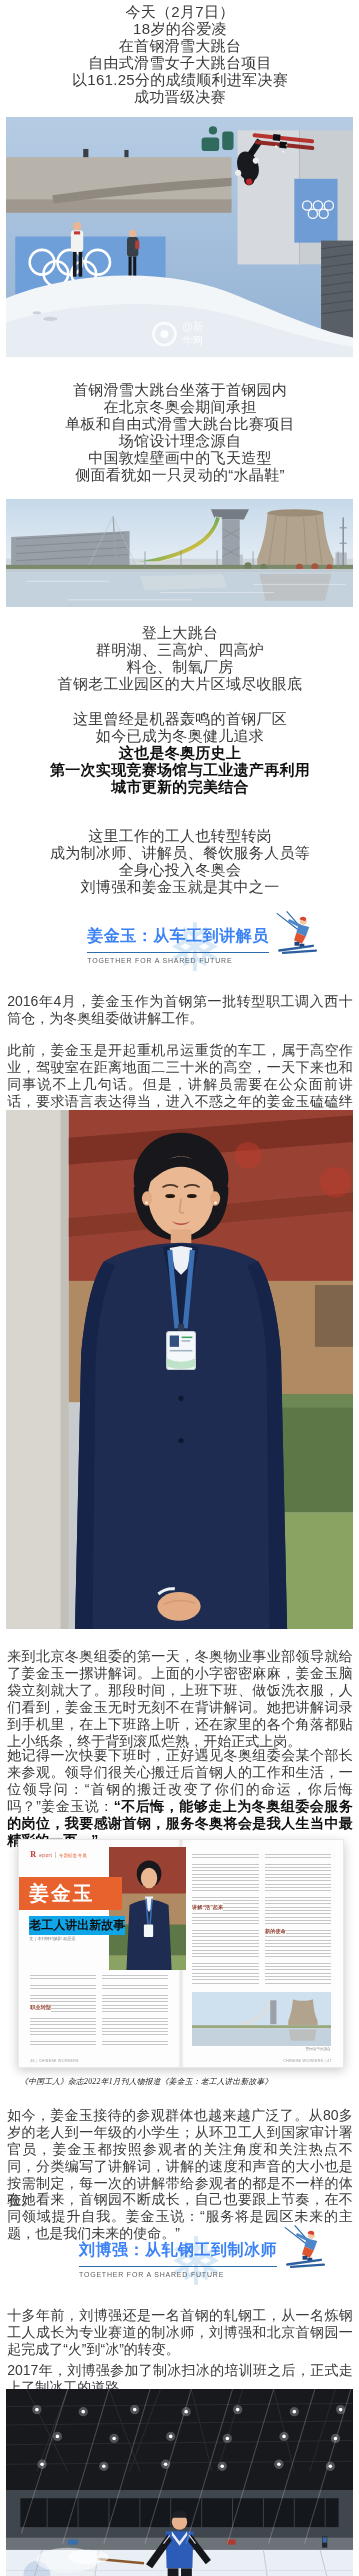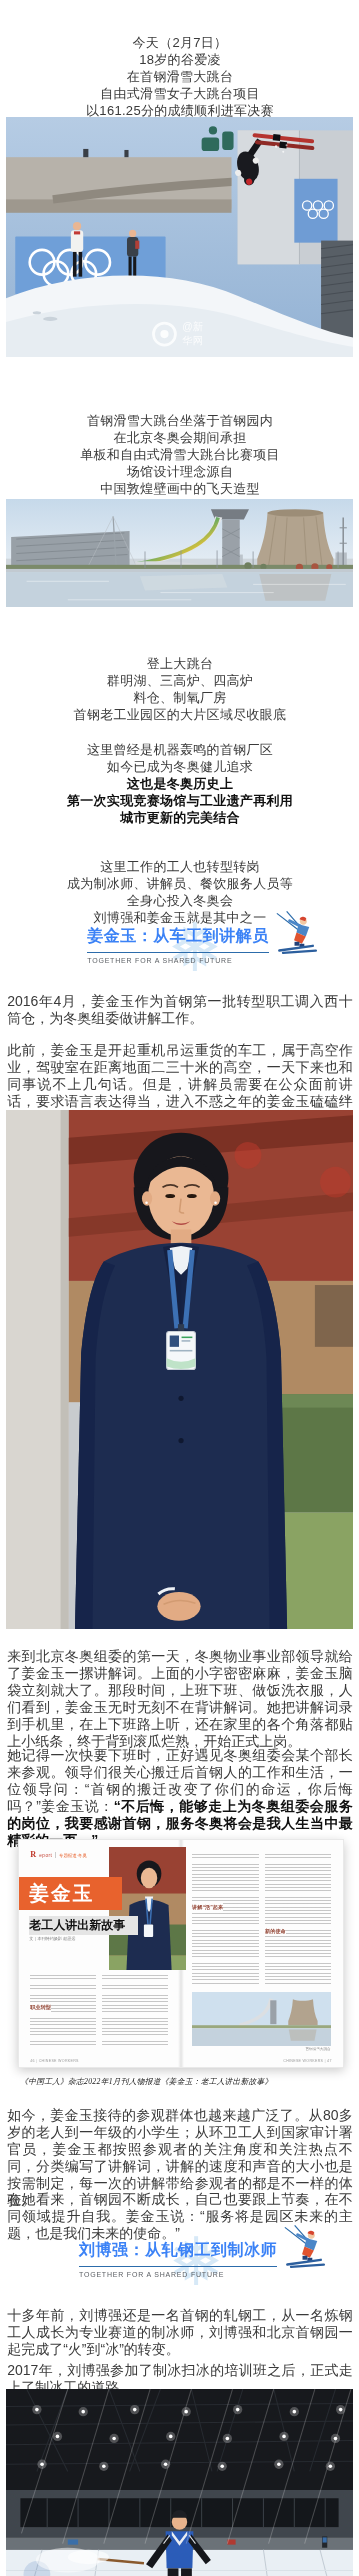--- a/index.html
+++ b/index.html
@@ -1,18 +1,18 @@
 <!DOCTYPE html>
 <html style="font-size:8.2px"><head>
 <meta charset="utf-8">
 <style>
   html,body{margin:0;padding:0;background:#ffffff;}
   body{font-family:"Liberation Sans","DejaVu Sans",sans-serif;}
   #page{position:relative;width:360px;height:3819px;margin:0 auto;background:#fff;overflow:hidden;}
-  .poem{position:absolute;left:0;right:0;text-align:center;font-size:13px;line-height:17px;color:#3a3a3a;letter-spacing:0.3px;margin-top:31px;}
+  .poem{position:absolute;left:0;right:0;text-align:center;font-size:15px;line-height:17px;color:#3a3a3a;letter-spacing:0.3px;}
   .poem .pl{height:17px;}
   .poem .plb{height:17px;font-weight:bold;color:#101010;}
   .para{position:absolute;left:7.2px;right:7.2px;font-size:14px;line-height:17px;color:#3a3a3a;text-align:justify;}
   .para b{color:#111;}
   .photo{position:absolute;left:6.2px;width:347px;overflow:hidden;background:#dfe6ec;}
   .photo svg{display:block;width:100%;height:100%;}
   .wm{position:absolute;bottom:8.2px;left:50%;transform:translateX(-55%);display:flex;align-items:center;gap:3.1px;color:rgba(255,255,255,.82);font-size:10.3px;}
   .sec-head{position:absolute;left:0;right:0;display:flex;justify-content:center;}
   .sh-box{position:relative;padding-right:4.1px;}
   .sh-flake{position:absolute;left:58%;top:-12.4px;transform:translateX(-50%);font-size:67px;line-height:1;color:#d7e9f7;z-index:0;}
@@ -39,20 +39,21 @@
 <body>
 
 <div id="page">
 
   <div class="poem" style="top:3.1px">
     <div class="pl">今天（2月7日）</div>
     <div class="pl">18岁的谷爱凌</div>
     <div class="pl">在首钢滑雪大跳台</div>
     <div class="pl">自由式滑雪女子大跳台项目</div>
     <div class="pl">以161.25分的成绩顺利进军决赛</div>
+    <div class="pl">成功晋级决赛</div>
   </div>
 
   <div class="photo" style="top:117px;height:240px">
     <svg viewBox="0 0 674 466" preserveAspectRatio="none">
       <defs>
         <linearGradient id="sky1" x1="0" y1="0" x2="0" y2="1">
           <stop offset="0" stop-color="#b6cce4"></stop>
             <stop offset="1" stop-color="#93b2d4"></stop>
         </linearGradient>
       </defs>
@@ -379,21 +380,21 @@
         <path d="M40,112 Q78,92 116,112 L122,238 L34,238 Z" fill="#1d2c50"></path>
         <path d="M70,96 L86,96 L82,120 L78,126 L74,120 Z" fill="#eef2f6"></path>
         <line x1="72" y1="100" x2="76" y2="150" stroke="#3c70b4" stroke-width="3"></line>
         <line x1="84" y1="100" x2="80" y2="150" stroke="#3c70b4" stroke-width="3"></line>
         <rect x="68" y="150" width="18" height="24" rx="2" fill="#f5f8fa"></rect>
       </svg>
     </div>
     <div style="position:absolute;left:0;top:37px;width:103px;height:33px;background:#e8622d;z-index:2">
       <div class="serif" style="color:#fff;font-size:19.6px;font-weight:bold;line-height:33px;padding-left:10.3px;letter-spacing:2.1px">姜金玉</div>
     </div>
-    <div class="serif" style="position:absolute;left:10.3px;top:76px;font-size:12px;font-weight:bold;color:#111;z-index:2;background:#e5e5e5;padding:1px 13px 1px 0">老工人讲出新故事</div>
+    <div class="serif" style="position:absolute;left:10.3px;top:76px;font-size:12px;font-weight:bold;color:#111;z-index:2;background:#0ea5e9;padding:1px 0 1px 0">老工人讲出新故事</div>
     <div style="position:absolute;left:10.3px;top:96px;font-size:4.1px;color:#777;z-index:2">文｜本刊特约摄影 赵思远</div>
     <div class="txtlines" style="left:11.3px;top:135px;width:66px;height:76px"></div>
     <div class="txtlines" style="left:83px;top:135px;width:66px;height:76px"></div>
     <div class="subhead" style="left:11.3px;top:163px">职业转型</div>
     <div class="txtlines" style="left:173px;top:14.4px;width:67px;height:132px"></div>
     <div class="txtlines" style="left:246px;top:14.4px;width:66px;height:132px"></div>
     <div class="subhead" style="left:173px;top:63px">讲解“活”起来</div>
     <div class="subhead" style="left:246px;top:87px">新的使命</div>
     <div class="minip" style="left:173px;top:152px;width:139px;height:54px">
       <svg viewBox="0 0 270 104" preserveAspectRatio="none">

